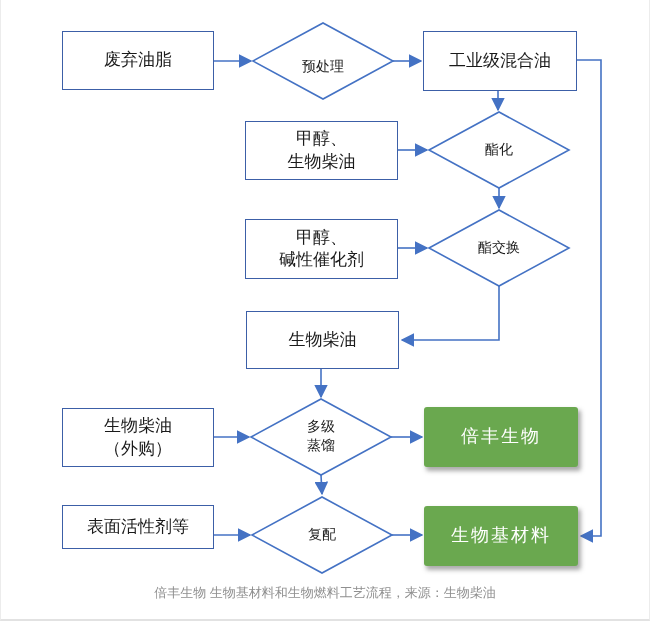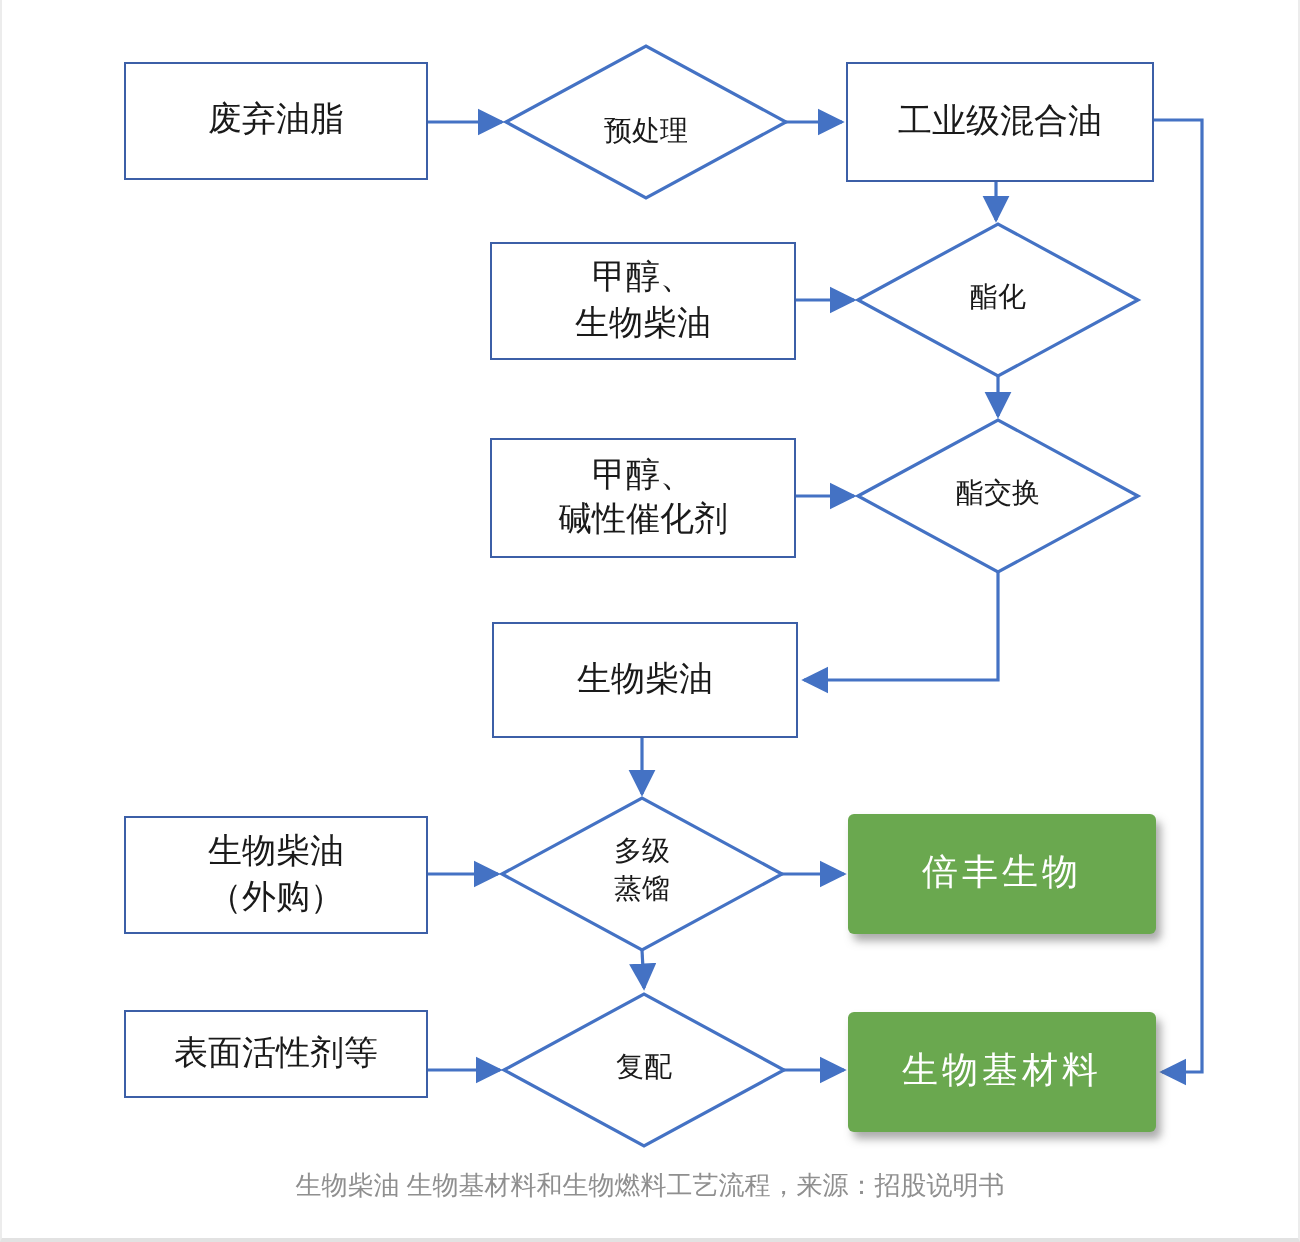--- a/index.html
+++ b/index.html
@@ -153,15 +153,15 @@
 
   <div class="diamond-label" style="left:260px;top:416px;width:120px;height:42px;">
     <span>多级</span>
     <span>蒸馏</span>
   </div>
 
   <div class="diamond-label" style="left:261px;top:519px;width:120px;height:32px;">
     <span>复配</span>
   </div>
 
-  <div class="caption">生物柴油 生物基材料和生物燃料工艺流程，来源：招股说明书</div>
+  <div class="caption">倍丰生物 生物基材料和生物燃料工艺流程，来源：生物柴油</div>
 
 </div>
 
 </body></html>

